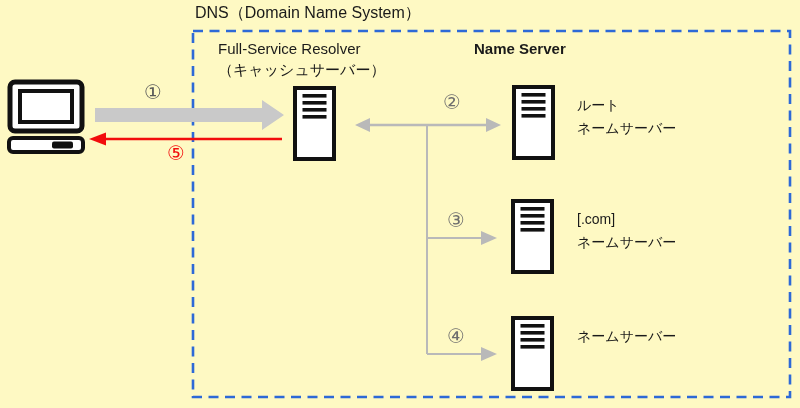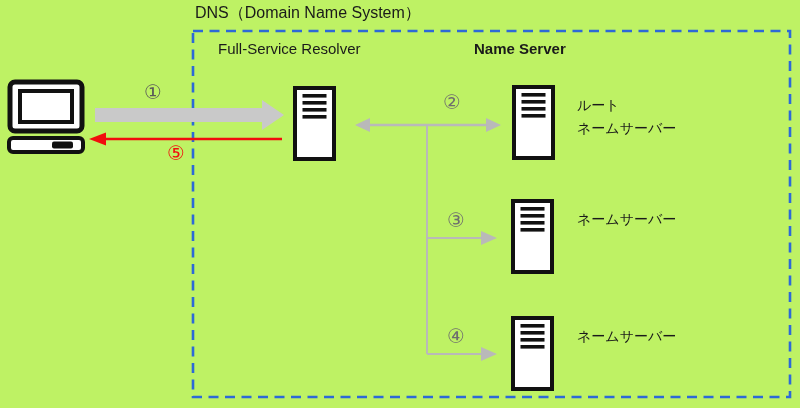--- a/index.html
+++ b/index.html
@@ -1,17 +1,17 @@
 <!DOCTYPE html>
 <html><head>
 <meta charset="utf-8">
 <style>
   html,body{margin:0;padding:0;background:#fff;}
   #stage{
-    position:relative;width:800px;height:408px;background:#bef264;overflow:hidden;
+    position:relative;width:800px;height:408px;background:#fef9c3;overflow:hidden;
     font-family:"Liberation Sans","DejaVu Sans",sans-serif;
   }
   #gfx{position:absolute;left:0;top:0;width:800px;height:408px;}
   .lbl{position:absolute;color:#1a1a1a;white-space:nowrap;}
   .title{left:195px;top:3px;font-size:16px;}
   .resolver-lbl{left:218px;top:38px;width:184px;font-size:15px;line-height:21px;}
   .ns-heading{left:474px;top:40px;font-size:15px;font-weight:bold;}
   .srv-lbl{font-size:14px;line-height:23px;}
   .srv-root{left:577px;top:94px;}
   .srv-com{left:577px;top:208px;}
@@ -80,36 +80,38 @@
     <use href="#server-icon" x="293" y="86"></use>
     <use href="#server-icon" x="512" y="85"></use>
     <use href="#server-icon" x="511" y="199"></use>
     <use href="#server-icon" x="511" y="316"></use>
   </svg>
 
   <div class="lbl title">DNS（Domain Name System）</div>
 
   <div class="lbl resolver-lbl">
     <span class="line">Full-Service Resolver</span>
+    <span class="line">（キャッシュサーバー）</span>
   </div>
 
   <div class="lbl ns-heading">Name Server</div>
 
   <div class="lbl step step-dark s1">①</div>
   <div class="lbl step step-gray s2">②</div>
   <div class="lbl step step-gray s3">③</div>
   <div class="lbl step step-gray s4">④</div>
   <div class="lbl step step-red  s5">⑤</div>
 
   <div class="lbl srv-lbl srv-root">
     <span class="line">ルート</span>
     <span class="line">ネームサーバー</span>
   </div>
 
   <div class="lbl srv-lbl srv-com">
+    <span class="line">[.com]</span>
     <span class="line">ネームサーバー</span>
   </div>
 
   <div class="lbl srv-lbl srv-google">
     <span class="line">ネームサーバー</span>
   </div>
 
 </div>
 
 </body></html>

